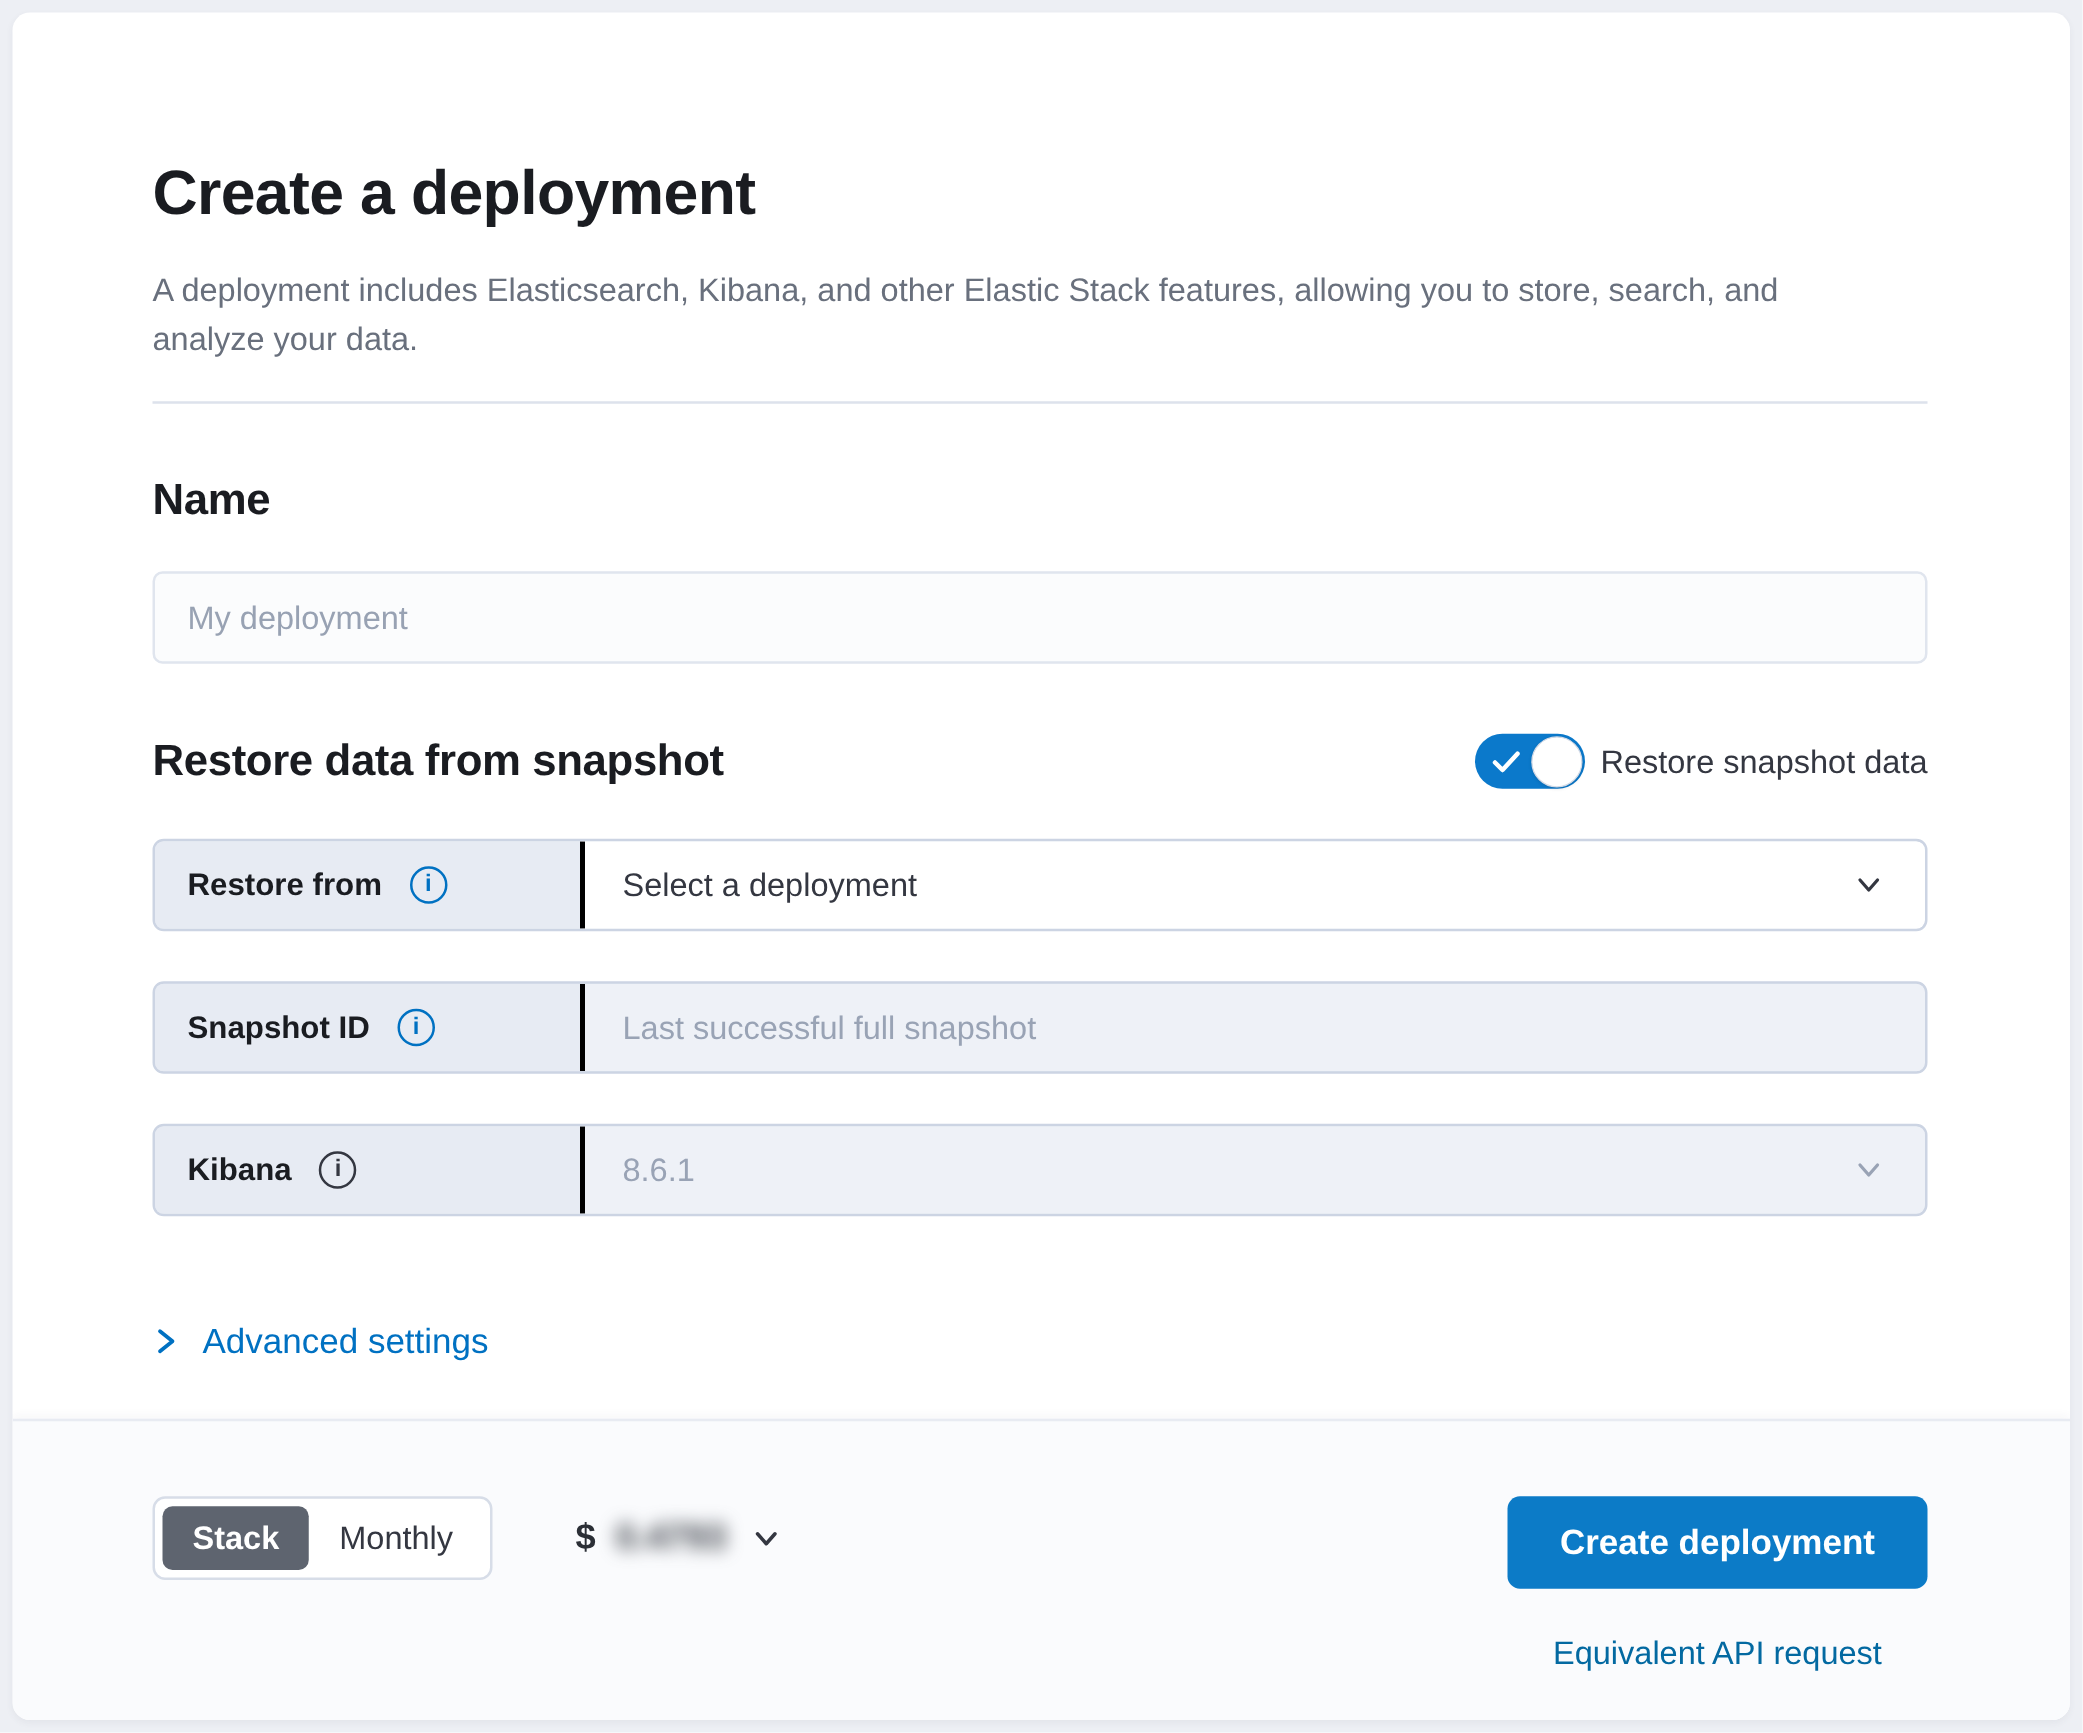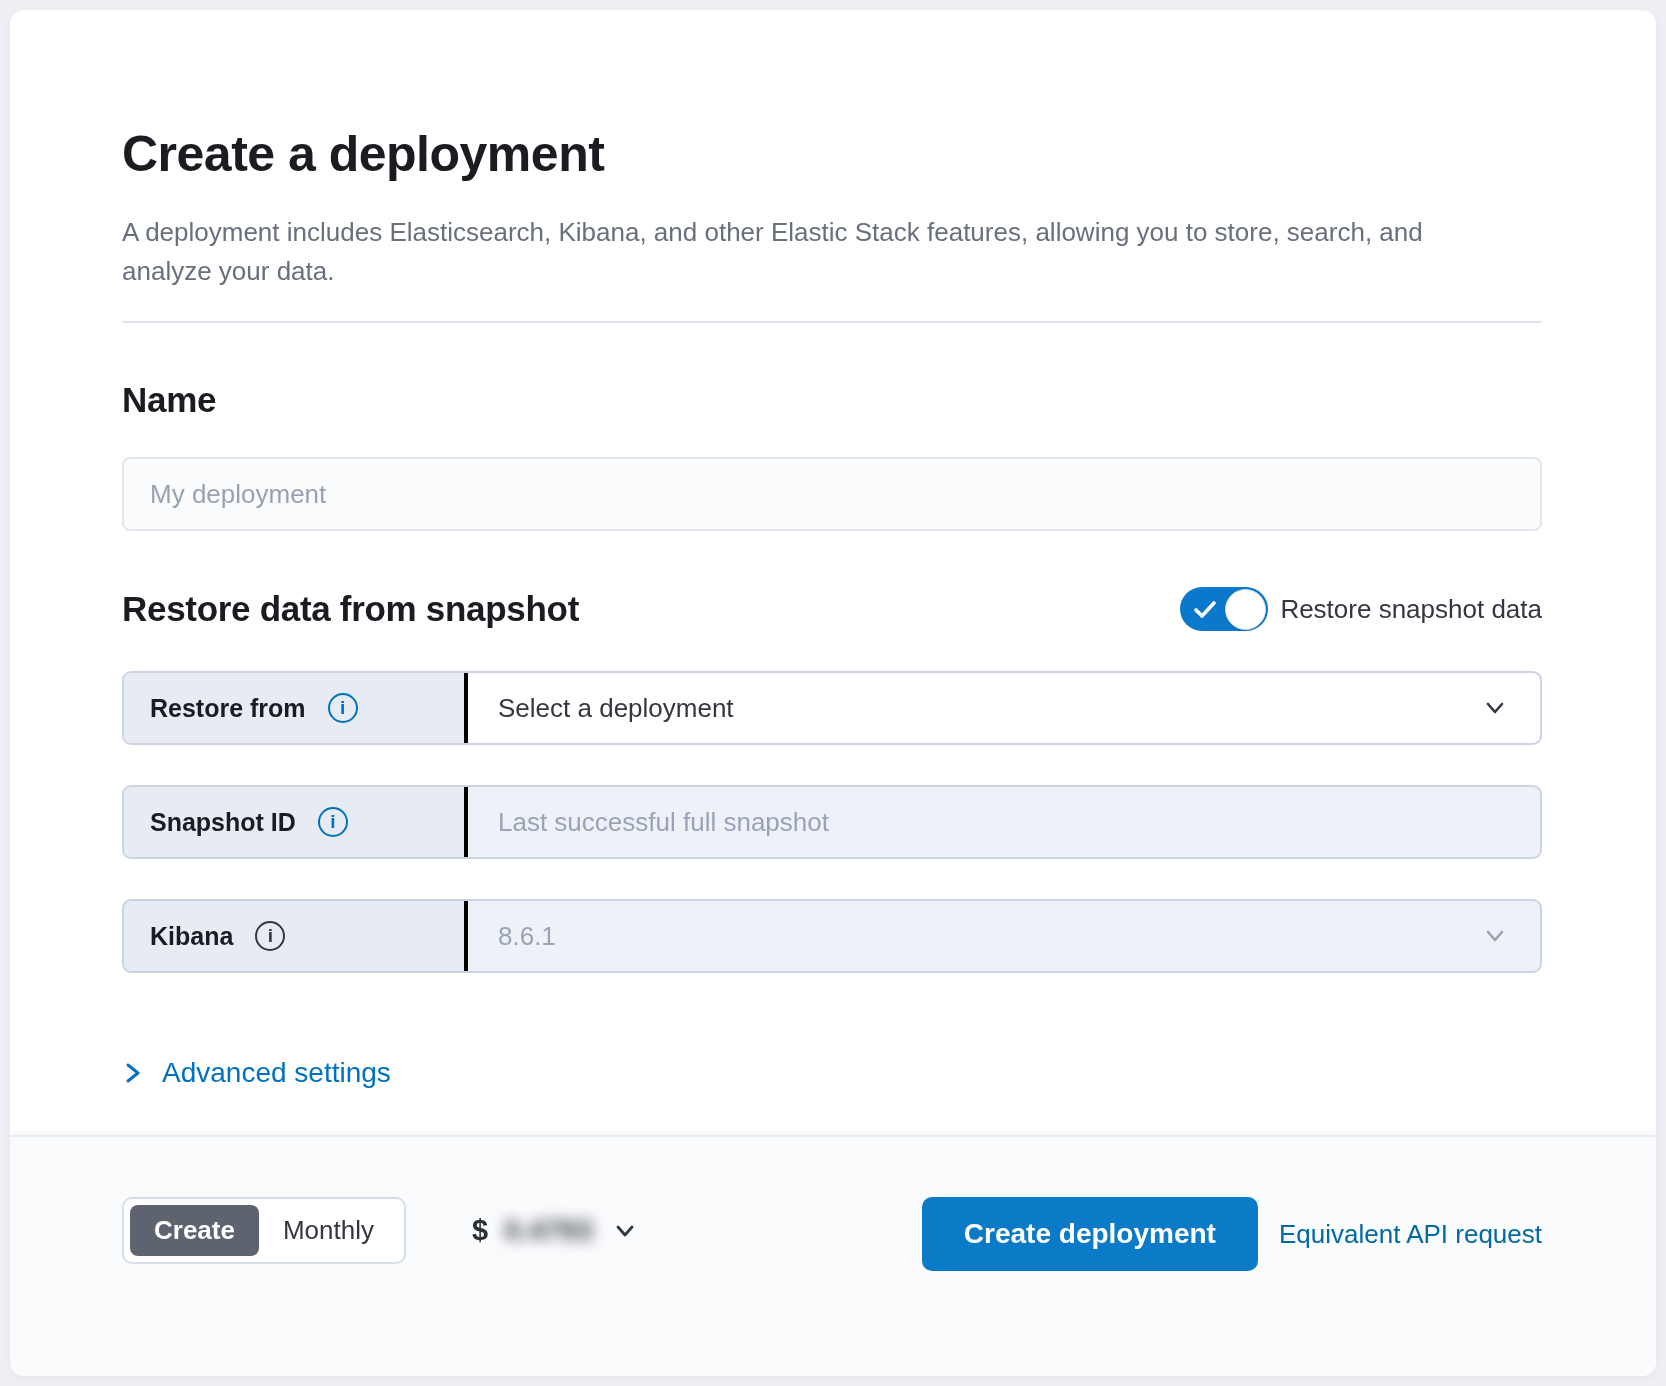--- a/index.html
+++ b/index.html
@@ -190,21 +190,21 @@
     color: #ffffff;
     font-weight: 700;
   }
   .price-cluster { display: flex; align-items: center; gap: 16px; cursor: pointer; }
   .price-currency { font-size: 29px; font-weight: 700; color: #2b2f36; }
   .price-amount {
     font-size: 29px; font-weight: 700; color: #3a3f47;
     filter: blur(7px);
     -webkit-filter: blur(7px);
   }
-  .footer-right { display: flex; align-items: center; gap: 21px; }
+  .footer-right { display: flex; flex-direction: column; align-items: center; gap: 36px; }
   .create-btn {
     font-family: "Liberation Sans", sans-serif;
     background: #0c7bc7;
     color: #ffffff;
     font-size: 28px;
     font-weight: 700;
     border: none;
     border-radius: 10px;
     height: 74px;
     padding: 0 42px;
@@ -284,21 +284,21 @@
       <svg width="22" height="28" viewBox="0 0 22 28">
         <polyline points="6,6 16,14 6,22" fill="none" stroke="#0071c2" stroke-width="3" stroke-linecap="round" stroke-linejoin="round"></polyline>
       </svg>
       <span>Advanced settings</span>
     </a>
   </div>
 
   <div class="footer">
     <div class="footer-left">
       <div class="billing-group">
-        <button class="billing-btn selected">Create</button>
+        <button class="billing-btn selected">Stack</button>
         <button class="billing-btn">Monthly</button>
       </div>
       <div class="price-cluster">
         <span class="price-currency">$</span>
         <span class="price-amount">0.4793</span>
         <svg width="32" height="32" viewBox="0 0 32 32">
           <polyline points="9,12 16,20 23,12" fill="none" stroke="#343741" stroke-width="2.8" stroke-linecap="round" stroke-linejoin="round"></polyline>
         </svg>
       </div>
     </div>

